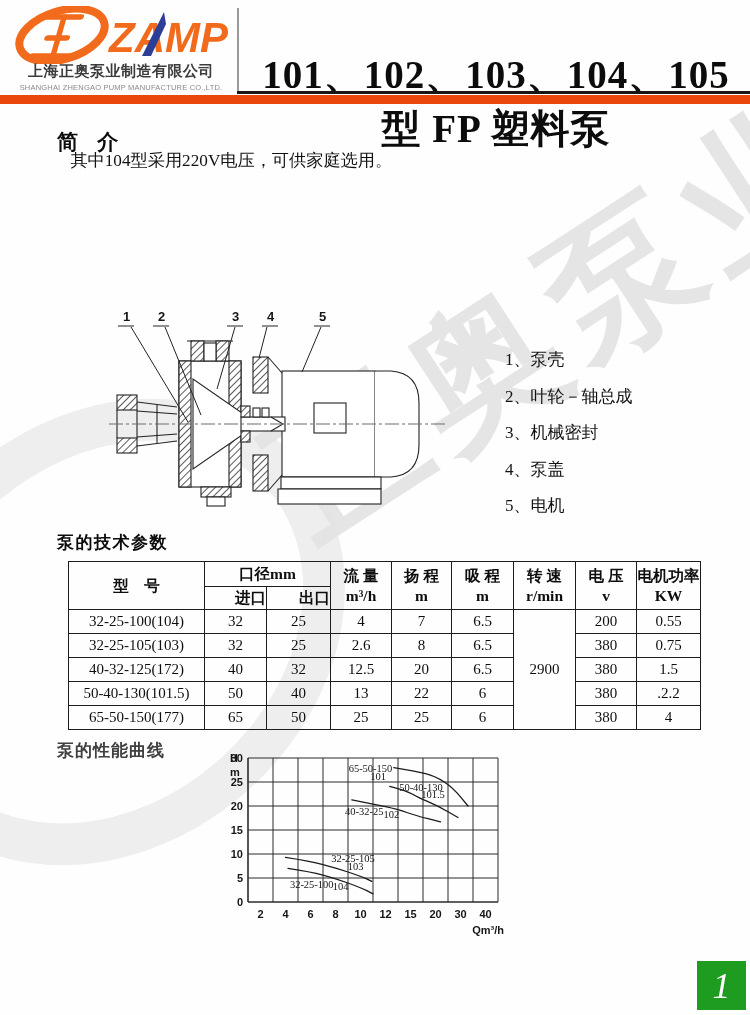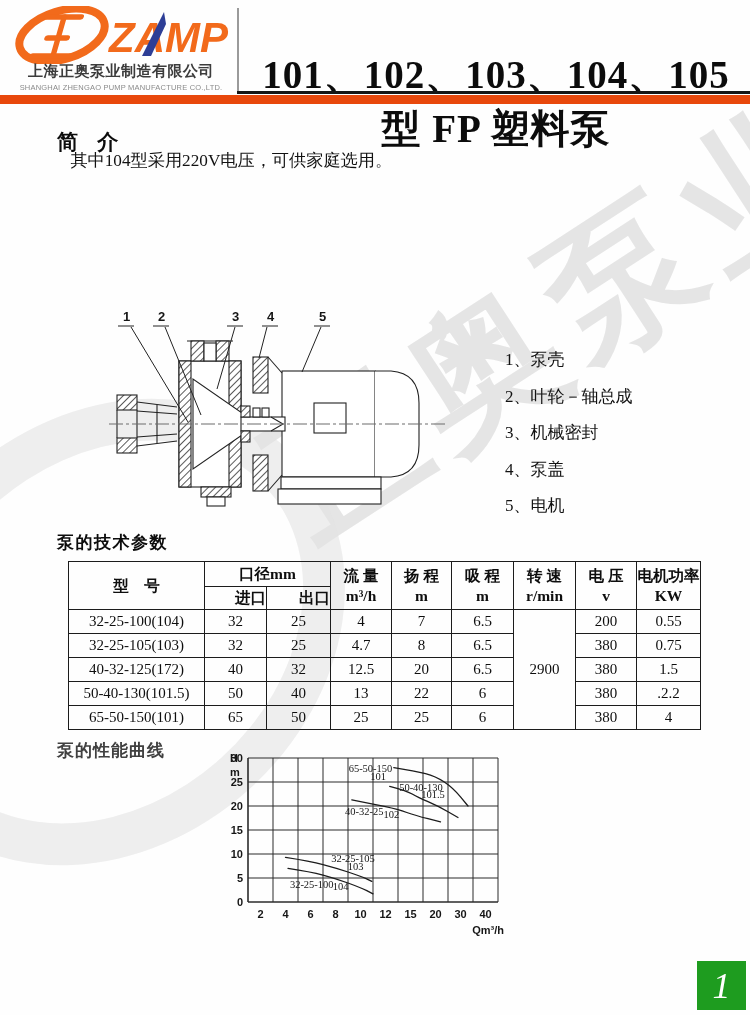--- a/index.html
+++ b/index.html
@@ -230,21 +230,21 @@
             <td>7</td>
             <td>6.5</td>
             <td rowspan="5">2900</td>
             <td>200</td>
             <td>0.55</td>
           </tr>
           <tr>
             <td>32-25-105(103)</td>
             <td>32</td>
             <td>25</td>
-            <td>4.7</td>
+            <td>2.6</td>
             <td>8</td>
             <td>6.5</td>
             <td>380</td>
             <td>0.75</td>
           </tr>
           <tr>
             <td>40-32-125(172)</td>
             <td>40</td>
             <td>32</td>
             <td>12.5</td>
@@ -257,21 +257,21 @@
             <td>50-40-130(101.5)</td>
             <td>50</td>
             <td>40</td>
             <td>13</td>
             <td>22</td>
             <td>6</td>
             <td>380</td>
             <td>.2.2</td>
           </tr>
           <tr>
-            <td>65-50-150(101)</td>
+            <td>65-50-150(177)</td>
             <td>65</td>
             <td>50</td>
             <td>25</td>
             <td>25</td>
             <td>6</td>
             <td>380</td>
             <td>4</td>
           </tr>
         </tbody>
     </table>

